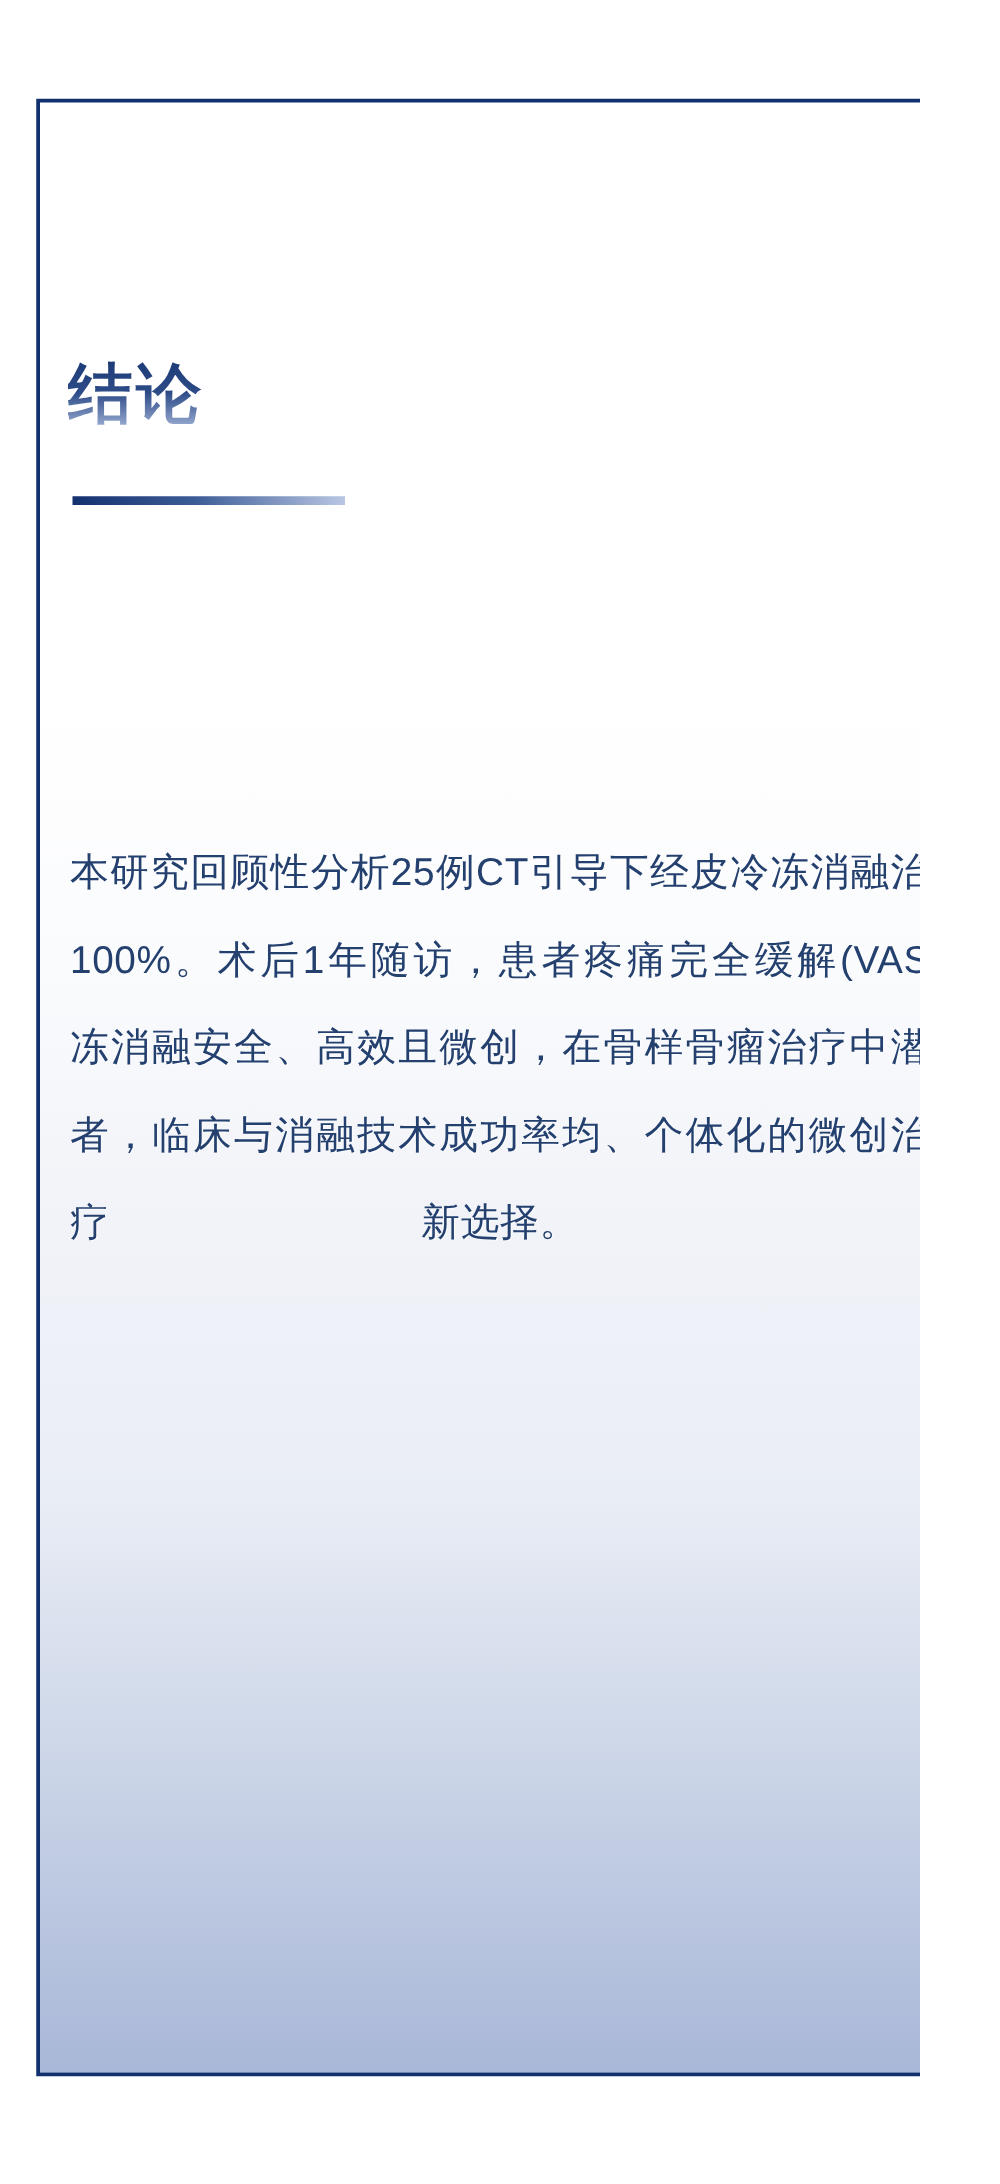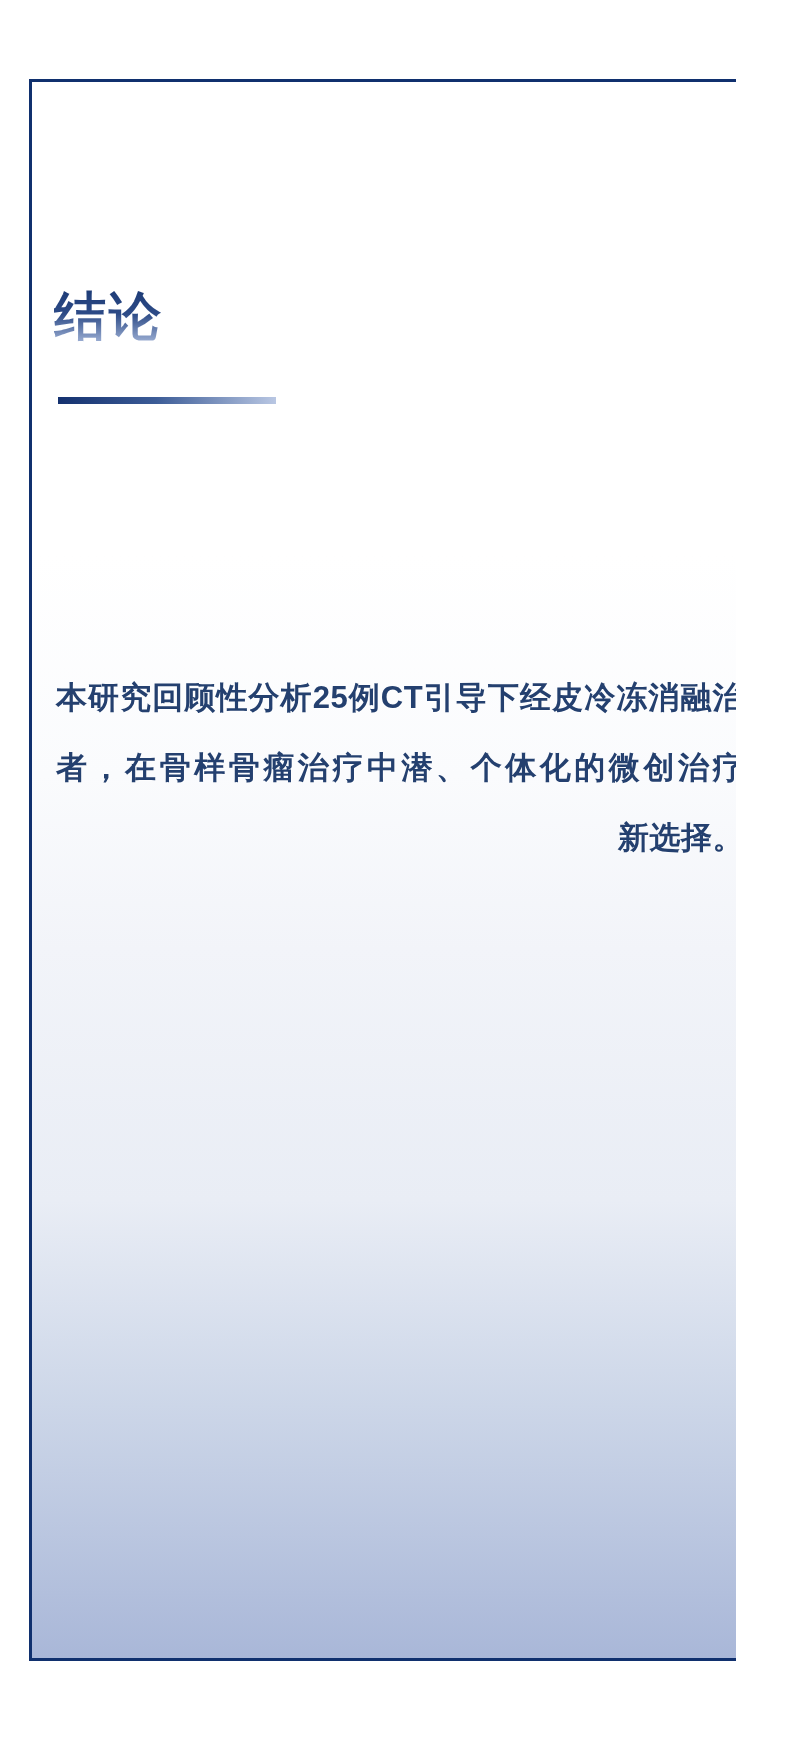--- a/index.html
+++ b/index.html
@@ -61,38 +61,39 @@
     width: 688px;
     color: #24406f;
     font-size: 31px;
     line-height: 70px;
     letter-spacing: 0.5px;
     text-shadow: 1px 1px 1px rgba(255,255,255,0.65);
   }
   .body-text .line {
     height: 70px;
     white-space: nowrap;
-    font-weight: bold;
   }
   .body-text .line.jl {
     white-space: normal;
     text-align: justify;
     text-align-last: justify;
     text-justify: inter-character;
   }
   .body-text .line.last {
-    text-align: right;
+    text-align: center;
   }
 </style>
 </head>
 <body>
 
 <div class="page">
   <div class="card">
     <h1 class="title">结论</h1>
     <div class="divider"></div>
     <div class="body-text">
       <div class="line jl">本研究回顾性分析25例CT引导下经皮冷冻消融治</div>
-      <div class="line jl">者，在骨样骨瘤治疗中潜、个体化的微创治疗</div>
+      <div class="line jl">100%。术后1年随访，患者疼痛完全缓解(VAS</div>
+      <div class="line jl">冻消融安全、高效且微创，在骨样骨瘤治疗中潜</div>
+      <div class="line jl">者，临床与消融技术成功率均、个体化的微创治疗</div>
       <div class="line last">新选择。</div>
     </div>
   </div>
 </div>
 
 </body></html>

